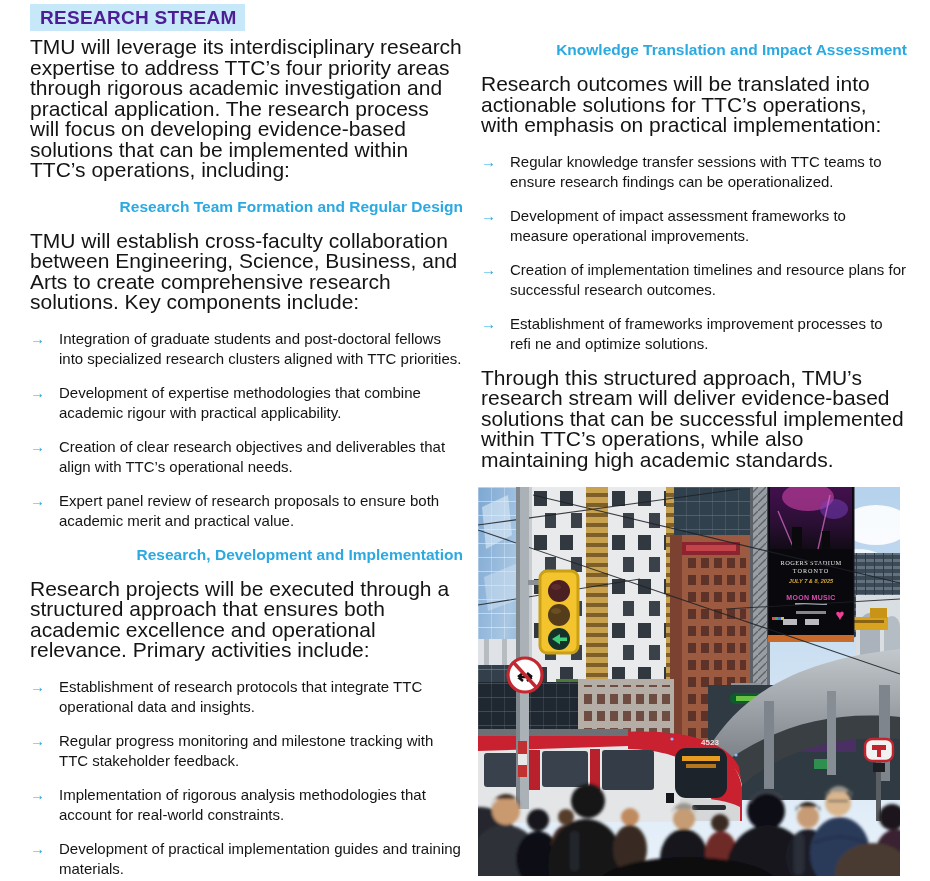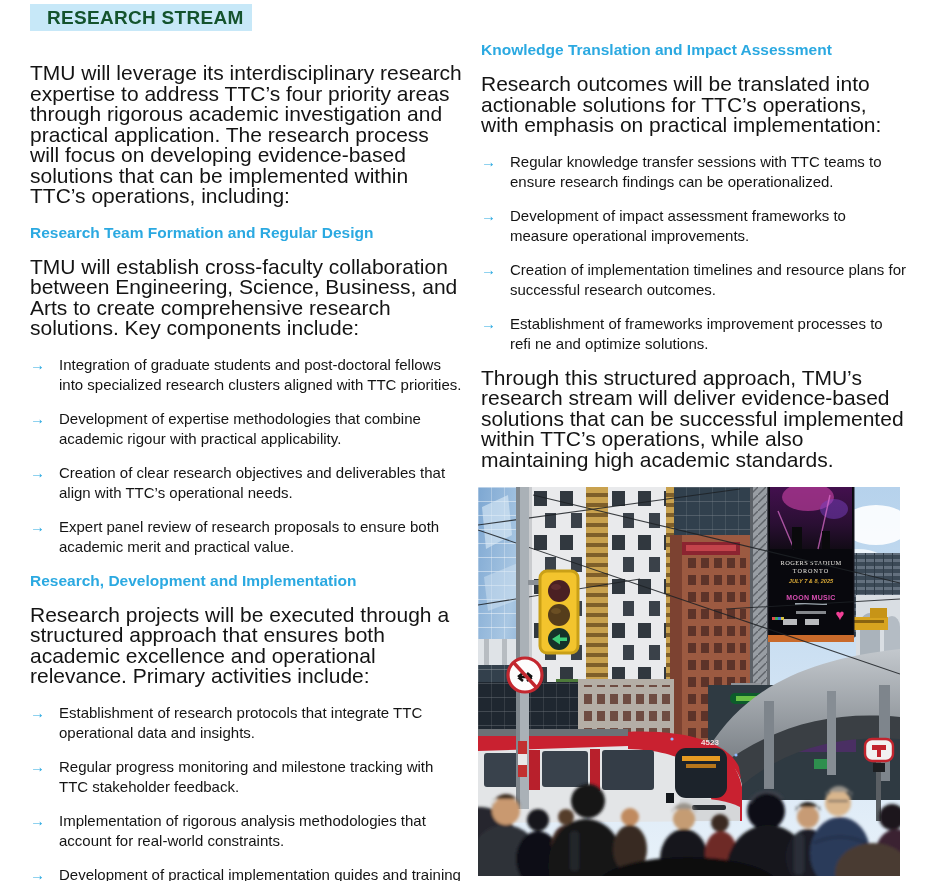--- a/index.html
+++ b/index.html
@@ -4,28 +4,28 @@
 <style>
   html,body{margin:0;padding:0;background:#ffffff;}
   .page{
     position:relative;width:930px;height:881px;background:#ffffff;
     font-family:"Liberation Sans",sans-serif;color:#141414;overflow:hidden;
   }
   .col{position:absolute;}
   .col-left{left:30px;top:4px;width:433px;}
   .col-right{left:481px;top:40px;width:426px;}
   .title{
-    display:inline-block;margin:0 0 32px 0;background:#C7E8F8;
+    display:inline-block;margin:0 0 6px 0;background:#C7E8F8;
     font-size:19px;line-height:23px;font-weight:bold;letter-spacing:.3px;
-    padding:2px 8px 2px 17px;color:#14532d;
+    padding:2px 8px 2px 10px;color:#4c1d95;
   }
   .body{margin:0 0 16px 0;font-size:21px;line-height:20.5px;font-weight:500;}
   .subhead{
     margin:0 0 14px 0;font-size:15.5px;line-height:20px;
-    color:#2BA9E1;font-weight:bold;
+    color:#2BA9E1;font-weight:bold;text-align:right;
   }
   .bullets{margin:0;padding:0;list-style:none;}
   .bullet{display:flex;margin:0 0 13px 0;font-size:15px;line-height:20.5px;font-weight:500;}
   .arrow{flex:0 0 29px;width:29px;color:#2BA9E1;font-weight:bold;}
   .photo{position:absolute;left:478px;top:487px;width:422px;height:389px;display:block;}
 </style>
 </head>
 <body>
 
 <div class="page">

